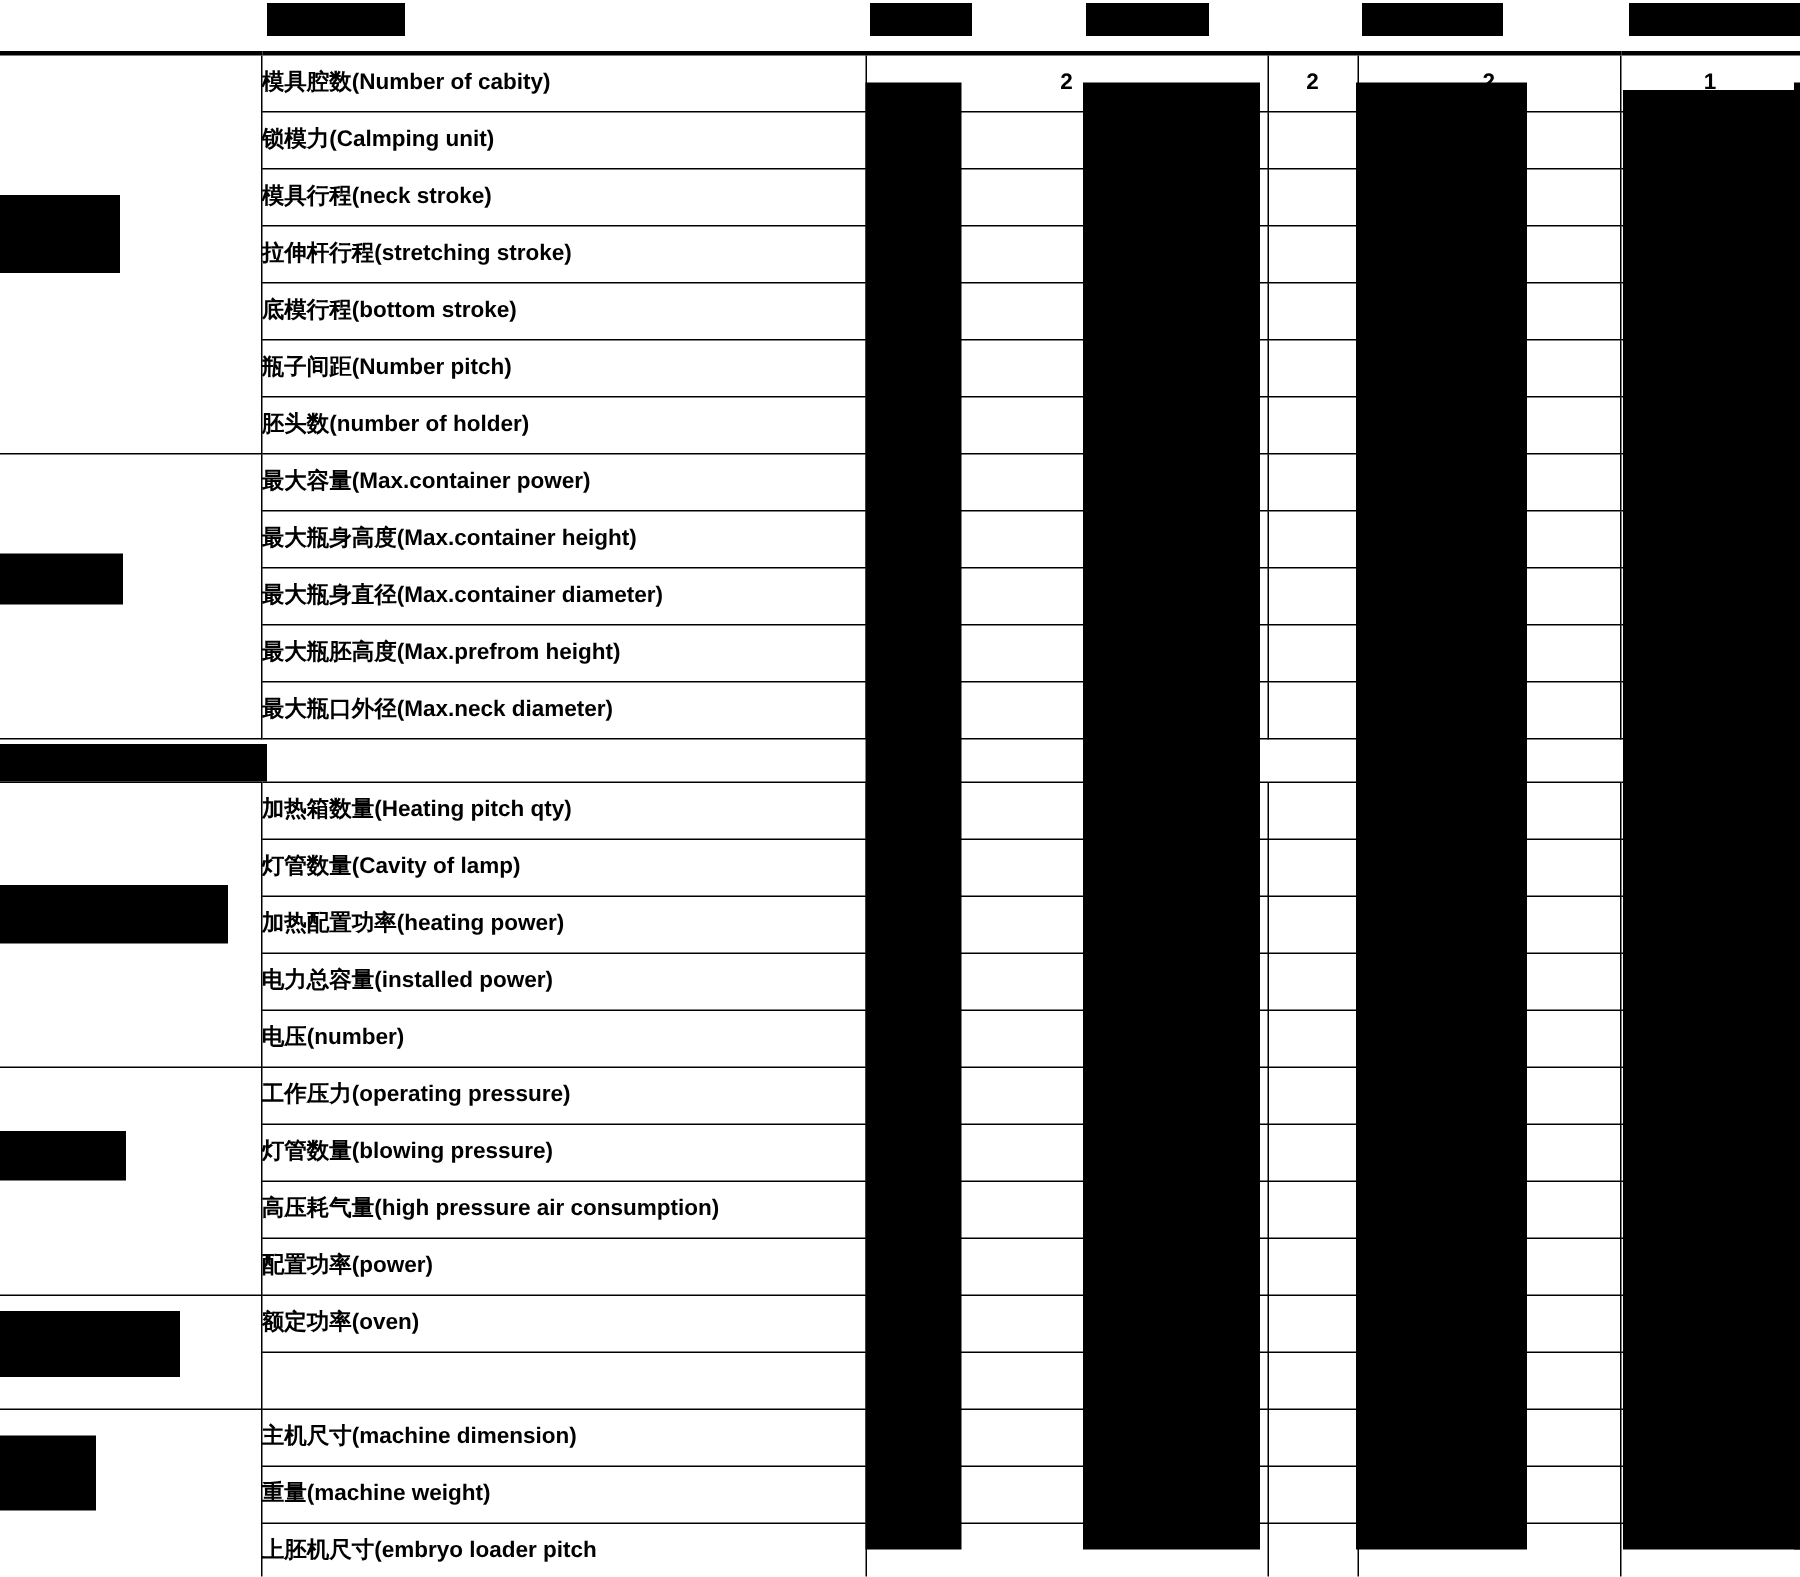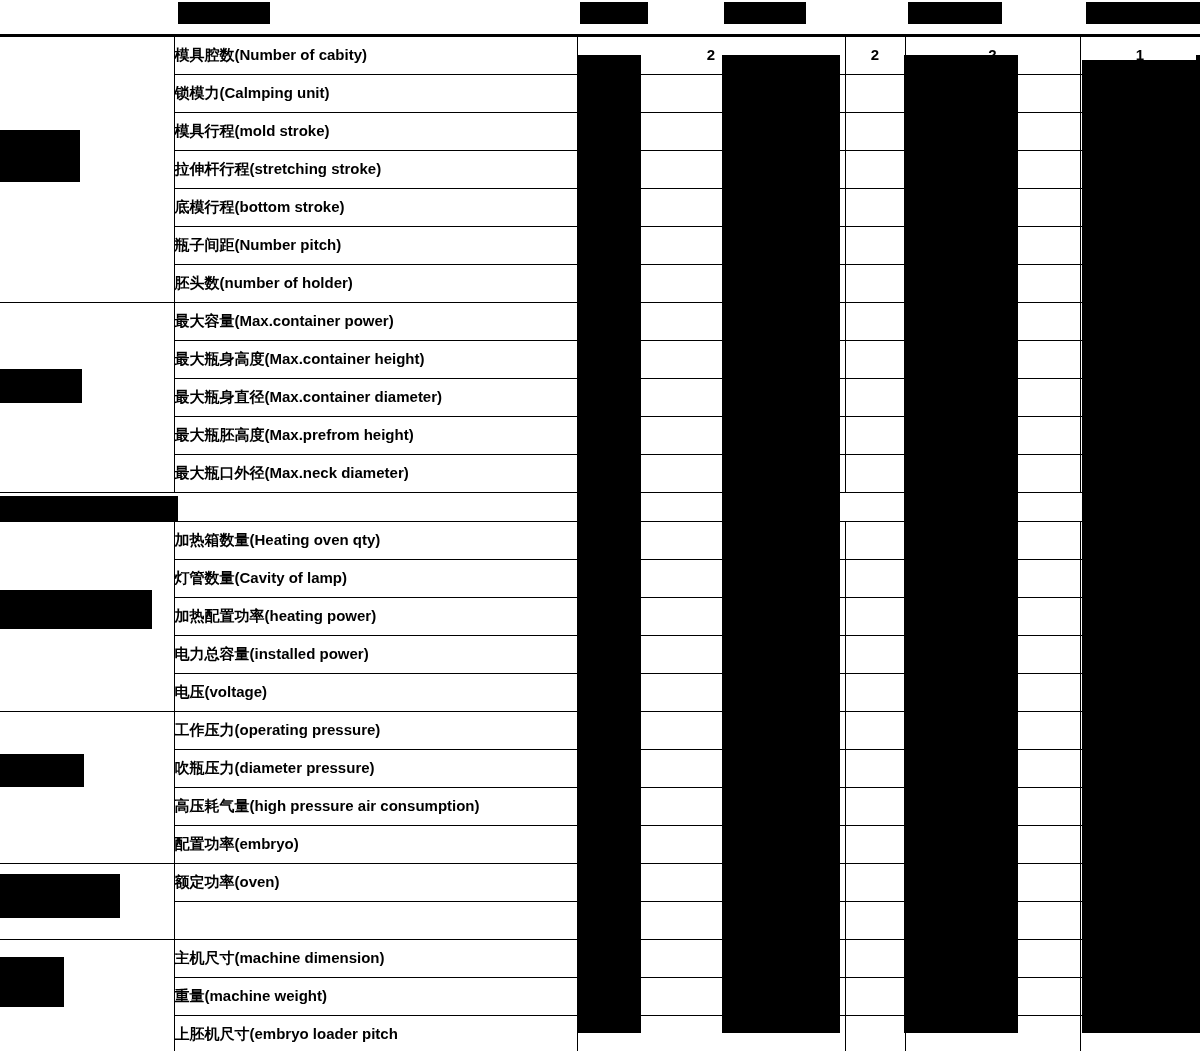--- a/index.html
+++ b/index.html
@@ -152,21 +152,21 @@
         <td class="val-cell">1</td>
       </tr>
       <tr>
         <td class="item-cell"><span class="label">锁模力(Calmping unit)</span></td>
         <td class="val-cell" colspan="2"></td>
         <td class="val-cell"></td>
         <td class="val-cell" colspan="2"></td>
         <td class="val-cell"></td>
       </tr>
       <tr>
-        <td class="item-cell"><span class="label">模具行程(mold stroke)</span></td>
+        <td class="item-cell"><span class="label">模具行程(neck stroke)</span></td>
         <td class="val-cell" colspan="2"></td>
         <td class="val-cell"></td>
         <td class="val-cell" colspan="2"></td>
         <td class="val-cell"></td>
       </tr>
       <tr>
         <td class="item-cell"><span class="label">拉伸杆行程(stretching stroke)</span></td>
         <td class="val-cell" colspan="2"></td>
         <td class="val-cell"></td>
         <td class="val-cell" colspan="2"></td>
@@ -239,21 +239,21 @@
         <td colspan="2"></td>
         <td></td>
         <td colspan="2"></td>
         <td></td>
       </tr>
 
       <tr>
         <td class="group-cell" rowspan="5">
           <span class="hidden-text">加热(Heating)</span>
         </td>
-        <td class="item-cell"><span class="label">加热箱数量(Heating oven qty)</span></td>
+        <td class="item-cell"><span class="label">加热箱数量(Heating pitch qty)</span></td>
         <td class="val-cell" colspan="2"></td>
         <td class="val-cell"></td>
         <td class="val-cell" colspan="2"></td>
         <td class="val-cell"></td>
       </tr>
       <tr>
         <td class="item-cell"><span class="label">灯管数量(Cavity of lamp)</span></td>
         <td class="val-cell" colspan="2"></td>
         <td class="val-cell"></td>
         <td class="val-cell" colspan="2"></td>
@@ -267,53 +267,53 @@
         <td class="val-cell"></td>
       </tr>
       <tr>
         <td class="item-cell"><span class="label">电力总容量(installed power)</span></td>
         <td class="val-cell" colspan="2"></td>
         <td class="val-cell"></td>
         <td class="val-cell" colspan="2"></td>
         <td class="val-cell"></td>
       </tr>
       <tr>
-        <td class="item-cell"><span class="label">电压(voltage)</span></td>
+        <td class="item-cell"><span class="label">电压(number)</span></td>
         <td class="val-cell" colspan="2"></td>
         <td class="val-cell"></td>
         <td class="val-cell" colspan="2"></td>
         <td class="val-cell"></td>
       </tr>
 
       <tr>
         <td class="group-cell" rowspan="4">
           <span class="hidden-text">气源(Air)</span>
         </td>
         <td class="item-cell"><span class="label">工作压力(operating pressure)</span></td>
         <td class="val-cell" colspan="2"></td>
         <td class="val-cell"></td>
         <td class="val-cell" colspan="2"></td>
         <td class="val-cell"></td>
       </tr>
       <tr>
-        <td class="item-cell"><span class="label">吹瓶压力(diameter pressure)</span></td>
+        <td class="item-cell"><span class="label">灯管数量(blowing pressure)</span></td>
         <td class="val-cell" colspan="2"></td>
         <td class="val-cell"></td>
         <td class="val-cell" colspan="2"></td>
         <td class="val-cell"></td>
       </tr>
       <tr>
         <td class="item-cell"><span class="label">高压耗气量(high pressure air consumption)</span></td>
         <td class="val-cell" colspan="2"></td>
         <td class="val-cell"></td>
         <td class="val-cell" colspan="2"></td>
         <td class="val-cell"></td>
       </tr>
       <tr>
-        <td class="item-cell"><span class="label">配置功率(embryo)</span></td>
+        <td class="item-cell"><span class="label">配置功率(power)</span></td>
         <td class="val-cell" colspan="2"></td>
         <td class="val-cell"></td>
         <td class="val-cell" colspan="2"></td>
         <td class="val-cell"></td>
       </tr>
 
       <tr>
         <td class="group-cell" rowspan="2">
           <span class="hidden-text">冷却(Cooling)</span>
         </td>

